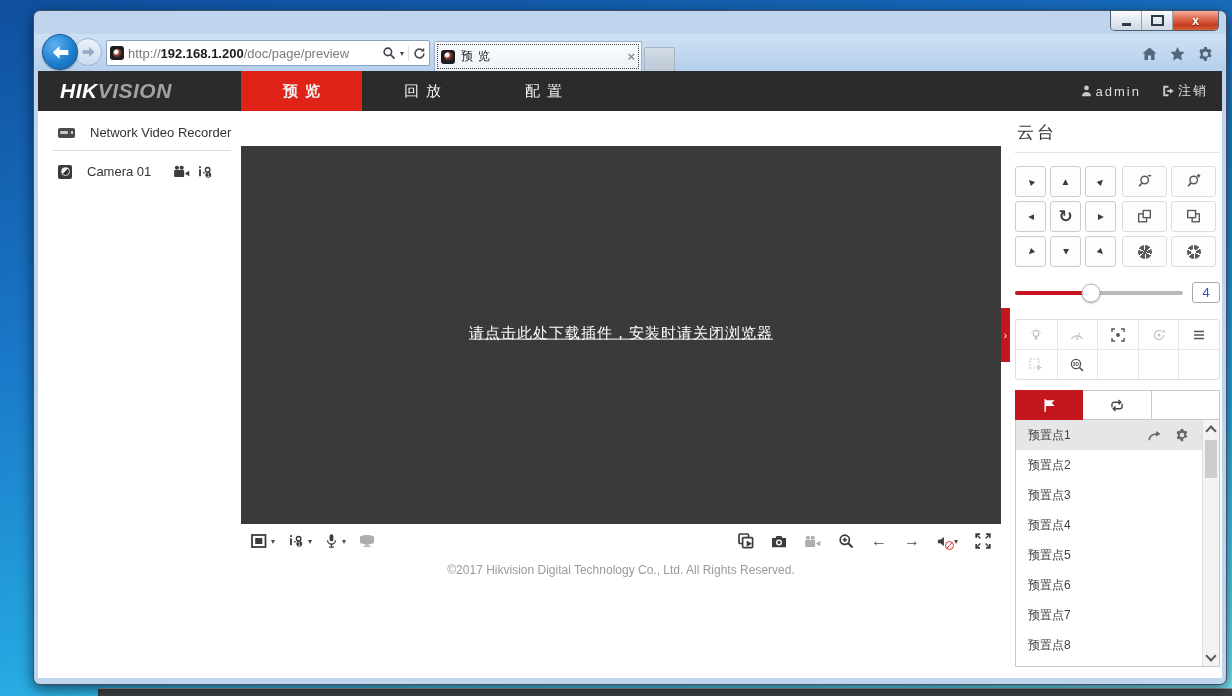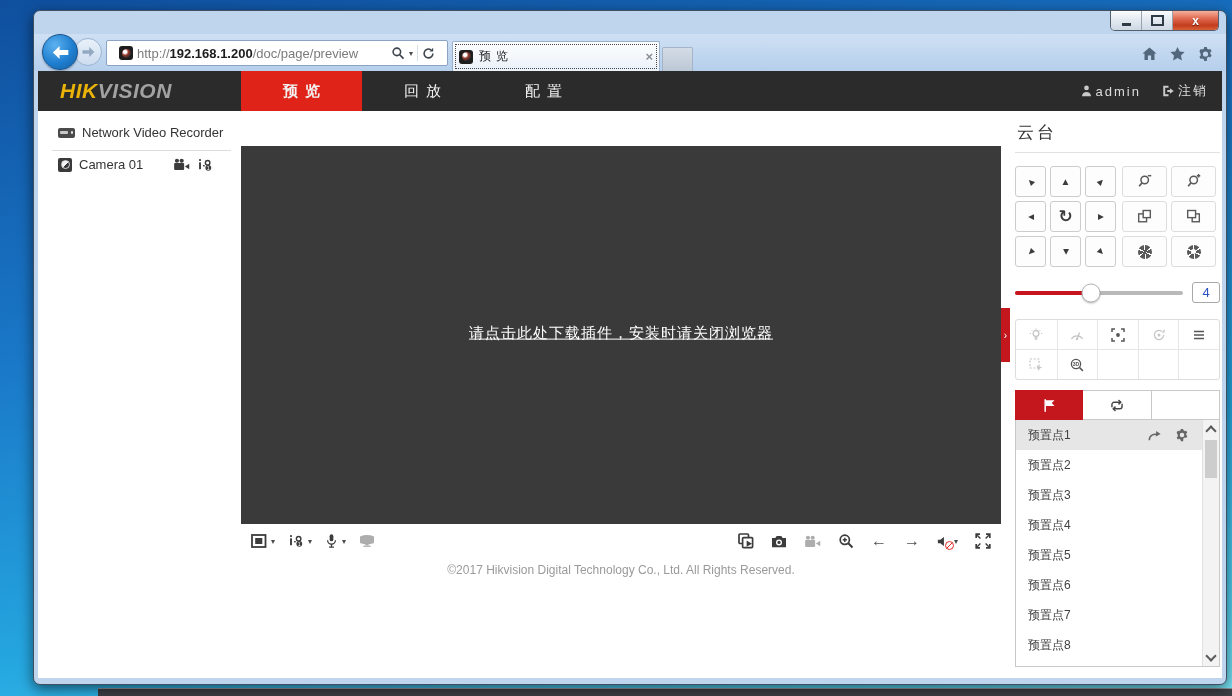--- a/index.html
+++ b/index.html
@@ -24,56 +24,56 @@
   
   .chrome{position:relative;height:37px;display:flex;align-items:flex-end;padding:0 6px;
     background:linear-gradient(#cfe0f4,#b5cfec);}
   .btn-back{width:34px;height:34px;border-radius:50%;margin:0 0 1px 2px;z-index:2;
     background:radial-gradient(circle at 35% 30%,#5db1ef,#1f7fd0 55%,#145fa6);
     border:1px solid #15538f;display:flex;align-items:center;justify-content:center;cursor:pointer;box-shadow:0 1px 2px rgba(0,0,0,.3);}
   .btn-fwd{width:26px;height:26px;border-radius:50%;margin:0 4px 5px -4px;
     background:linear-gradient(#e9f1fa,#cddcf0);border:1px solid #9db5d2;
     display:flex;align-items:center;justify-content:center;cursor:pointer;}
   .addressbar{width:316px;height:24px;background:#fff;border:1px solid #8aa3c2;border-radius:2px;
-    margin-bottom:5px;display:flex;align-items:center;padding:0 12px;gap:4px;}
+    margin-bottom:5px;display:flex;align-items:center;padding:0 3px;gap:4px;}
   .url{flex:1;font-size:13px;white-space:nowrap;overflow:hidden;}
   .url .dim{color:#7b7b7b;} .url .host{color:#1c1c1c;font-weight:bold;}
   .abtn{display:flex;align-items:center;justify-content:center;color:#3f454c;cursor:pointer;}
   .addr-sep{width:1px;height:16px;background:#d7dfe9;}
   .tab{width:194px;height:29px;margin-left:4px;border:1px solid #9ab0cc;border-bottom:none;border-radius:2px 2px 0 0;
     background:linear-gradient(#fdfefe,#eaf1f9);display:flex;align-items:center;gap:6px;padding:0 6px;position:relative;cursor:pointer;}
   .tab .focusring{position:absolute;inset:2px;border:1px dotted #444;pointer-events:none;}
   .tab-title{flex:1;font-size:12px;color:#1d1d1d;letter-spacing:5px;}
   .tab-close{color:#8a8f96;font-size:13px;font-weight:bold;cursor:pointer;}
   .newtab{width:29px;height:23px;margin-left:2px;border-radius:2px 2px 0 0;background:linear-gradient(#d3dce6,#bcc8d5);
     border:1px solid #a5b4c6;border-bottom:none;cursor:pointer;}
   .chrome-right{margin-left:auto;display:flex;align-items:center;gap:11px;margin-bottom:9px;color:#53677c;padding-right:6px;}
   .favicon{width:14px;height:14px;border-radius:3px;background:#1d1d1d;display:flex;align-items:center;justify-content:center;flex:none;}
   .favicon i{display:block;width:9px;height:9px;border-radius:50%;
     background:radial-gradient(circle at 34% 32%,#ffffff 0 18%,#9a3b2e 40%,#26262b 75%);}
 
   
   .page{margin:0 4px 4px;height:607px;background:#fff;overflow:hidden;}
   .hiknav{position:relative;height:40px;background:#2b2b2b;}
   .logo{position:absolute;left:22px;top:0;line-height:40px;font-style:italic;font-weight:bold;font-size:21px;letter-spacing:.5px;}
-  .logo .hik{color:#eab308;margin-top:44px;} .logo .vision{color:#a2a2a2;}
+  .logo .hik{color:#ffffff;margin-top:44px;} .logo .vision{color:#a2a2a2;}
   .hiktabs{position:absolute;left:203px;top:0;display:flex;height:40px;}
   .hiktab{width:121px;text-align:center;line-height:40px;color:#f2f2f2;font-size:15px;letter-spacing:7px;padding-left:7px;box-sizing:border-box;cursor:pointer;}
   .hiktab.active{background:#e02318;font-weight:bold;}
   .navuser{position:absolute;right:14px;top:0;height:40px;display:flex;align-items:center;gap:20px;color:#dcdcdc;font-size:13px;}
   .navuser .uitem{display:flex;align-items:center;gap:2px;cursor:pointer;letter-spacing:2px;}
 
   .content{display:flex;height:567px;}
 
   
   .sidebar{width:203px;flex:none;}
-  .side-row{display:flex;align-items:center;gap:7px;padding-left:20px;font-size:13px;color:#333;}
+  .side-row{display:flex;align-items:center;gap:15px;padding-left:20px;font-size:13px;color:#333;}
   .nvr-row{margin-top:14px;}
   .side-div{height:1px;background:#ddd;margin:10px 10px 0 14px;}
-  .cam-row{margin-top:6px;}
+  .cam-row{margin-top:13px;}
   .cam-icons{margin-left:auto;margin-right:28px;display:flex;gap:7px;color:#3c3c3c;}
   .nvr-ic{width:17px;height:10px;background:#4a4a4a;border-radius:2px;position:relative;flex:none;}
   .nvr-ic b{position:absolute;left:2px;top:3px;width:8px;height:3px;background:#c9c9c9;border-radius:1px;}
   .nvr-ic i{position:absolute;right:2px;top:3.5px;width:2.5px;height:2.5px;border-radius:50%;background:#e3e3e3;}
   .cam-ic{width:14px;height:14px;background:#3a3a3a;border-radius:2px;display:flex;align-items:center;justify-content:center;flex:none;}
   .cam-ic i{display:block;width:9px;height:9px;border-radius:50%;background:linear-gradient(135deg,#f4f4f4 50%,#35353a 50%);border:1px solid #d9d9d9;box-sizing:border-box;}
 
   
   .videocol{width:760px;flex:none;display:flex;flex-direction:column;}
   .screen{position:relative;margin-top:35px;height:378px;background:#3a3a3a;}

